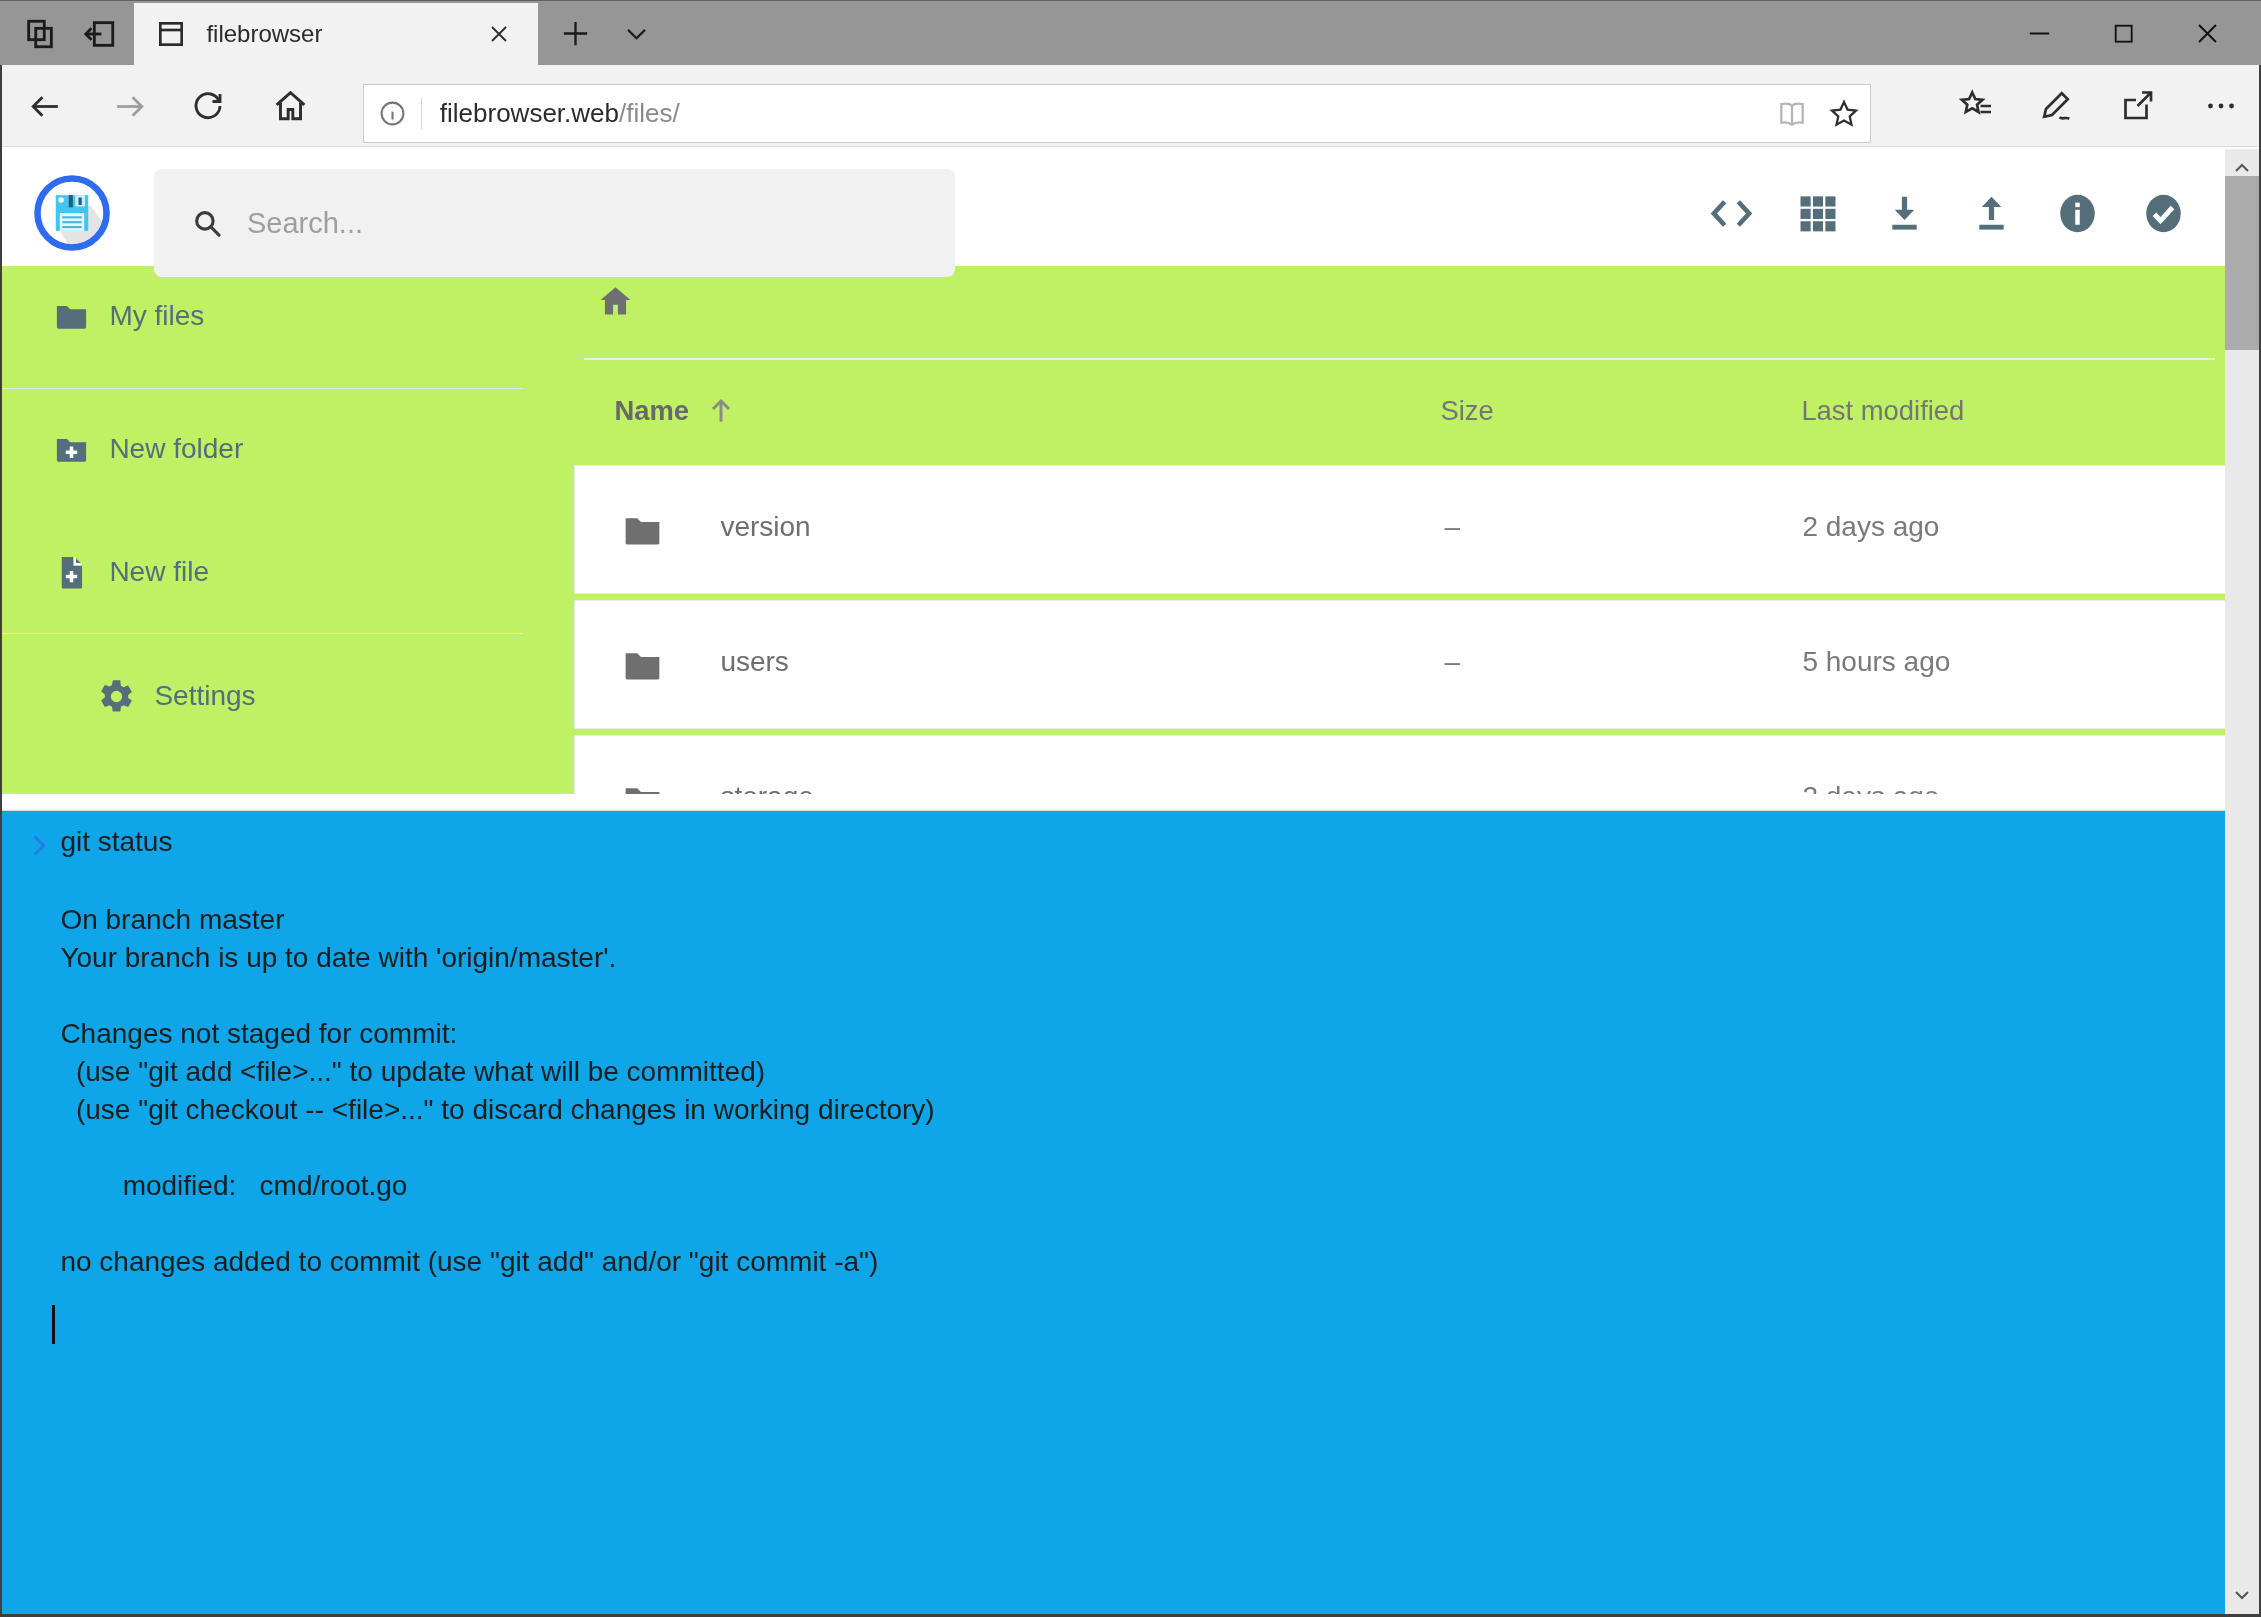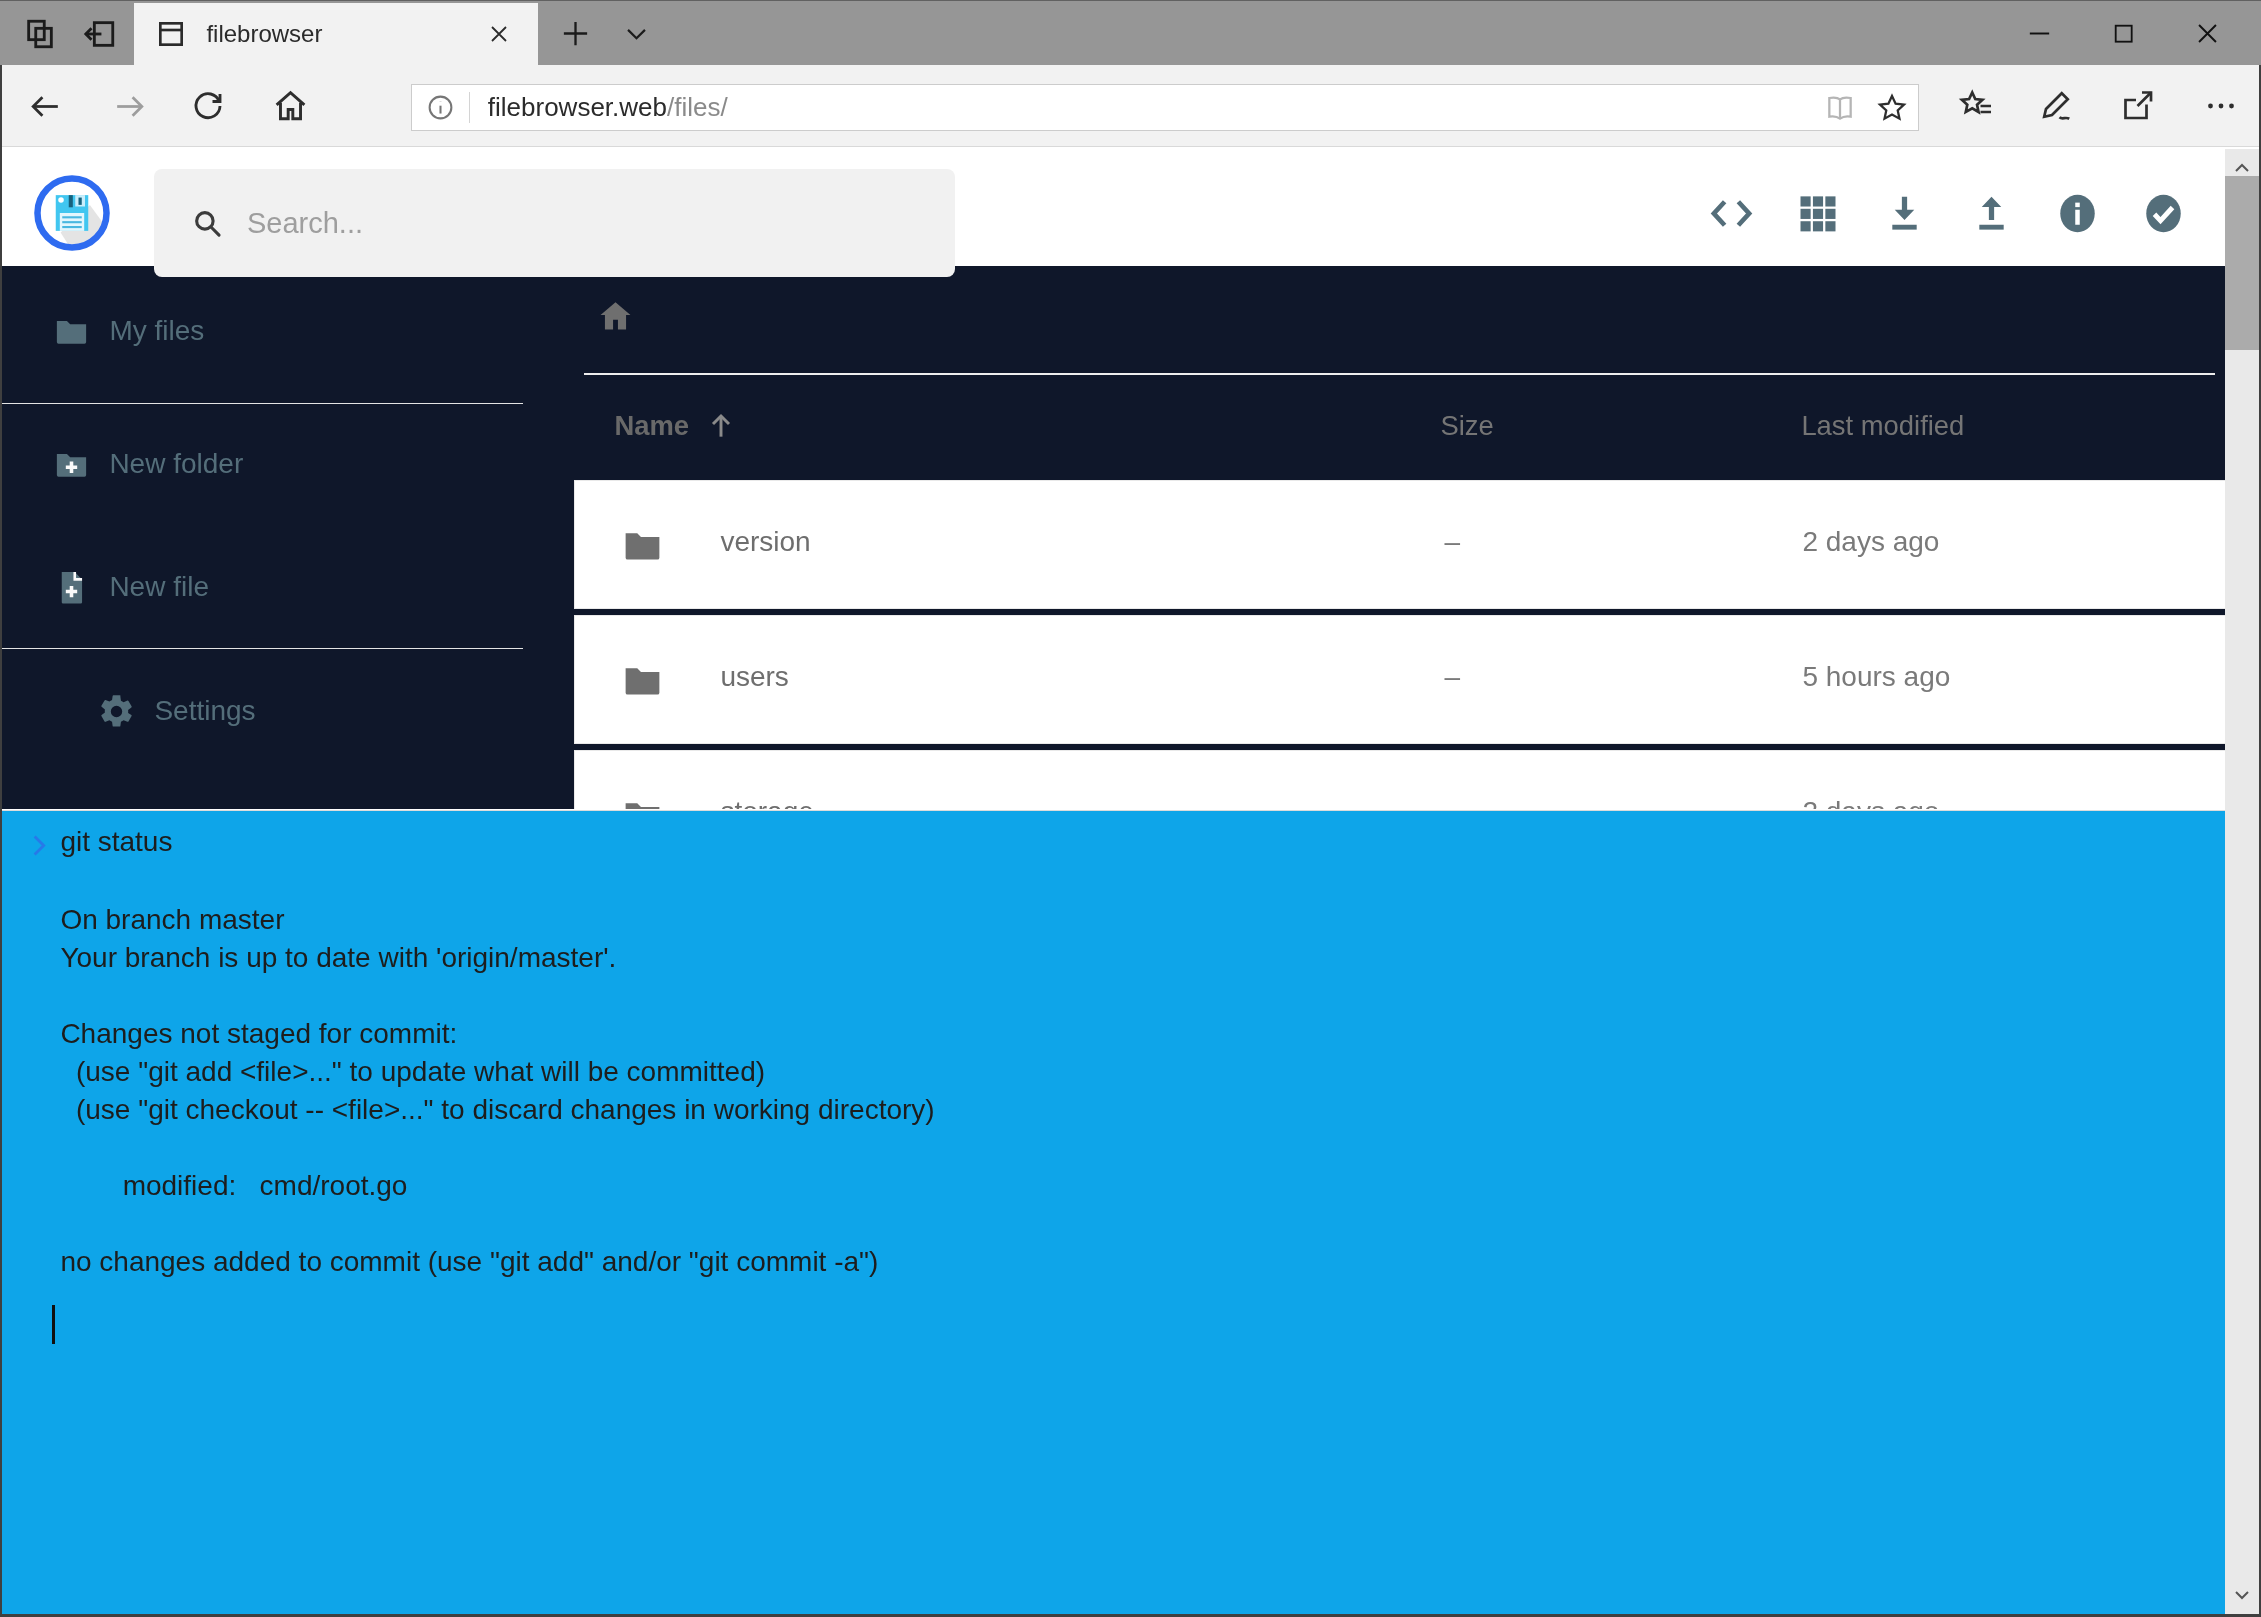--- a/index.html
+++ b/index.html
@@ -18,39 +18,39 @@
   .tab { position:absolute; left:134px; top:1.6px; width:404px; height:63px; background:#f2f2f2; display:flex; align-items:center; padding:0 21px; gap:19.4px; }
   .tab-title { font-size:24px; color:#2b2b2b; flex:1; white-space:nowrap; overflow:hidden; }
   .tab-close { width:36px; height:36px; display:flex; align-items:center; justify-content:center; color:#2b2b2b; }
 
   .win-controls { position:absolute; right:11.3px; top:0; height:65px; display:flex; }
   .win-btn { width:84px; height:65px; display:flex; align-items:center; justify-content:center; color:#111; }
 
   
   .navbar { position:absolute; left:0; top:65px; width:100%; height:82px; background:#f2f2f2; border-bottom:1.6px solid #d9d9d9; z-index:20; }
   .nav-btn { position:absolute; top:17px; width:48px; height:48px; display:flex; align-items:center; justify-content:center; color:#2e2e2e; }
-  .addr { position:absolute; left:363px; top:19.4px; width:1508px; height:47px; background:#fff; border:0.8px solid #cccccc; display:flex; align-items:center;margin-left:48px; }
+  .addr { position:absolute; left:363px; top:19.4px; width:1508px; height:59px; background:#fff; border:0.8px solid #cccccc; display:flex; align-items:center; }
   .addr-info { width:57px; display:flex; align-items:center; justify-content:center; color:#767676; }
   .addr-sep { width:0.8px; height:31px; background:#d4d4d4; }
   .addr-url { font-size:26px; margin-left:18px; white-space:nowrap; flex:1; }
   .addr-host { color:#2b2b2b; }
   .addr-path { color:#8a8a8a; }
   .addr-icon { width:52px; display:flex; align-items:center; justify-content:center; }
 
   
   .appheader { position:absolute; left:2.4px; top:147px; right:2.4px; height:119px; background:#fff; z-index:5; }
   .logo { position:absolute; left:31px; top:27px; width:78px; height:78px; }
   .searchbox { position:absolute; left:152px; top:22px; width:801px; height:108px; background:#f1f1f1; border-radius:8px; display:flex; align-items:center; }
   .searchbox .mag { margin-left:36px; color:#3c3c3c; display:flex; }
   .searchbox input { border:none; outline:none; background:transparent; font-size:29px; margin-left:22.6px; flex:1; color:#444; font-family:"Liberation Sans",sans-serif; }
   .searchbox input::placeholder { color:#9e9e9e; }
   .hdr-icon { position:absolute; top:40px; width:52px; height:52px; color:#546e7a; display:flex; align-items:center; justify-content:center; }
 
   
-  .content { position:absolute; left:2.4px; top:266px; right:2.4px; height:543px; background:#0f172a; overflow:hidden; z-index:4;padding-left:42px; }
+  .content { position:absolute; left:2.4px; top:251px; right:2.4px; height:543px; background:#bef264; overflow:hidden; z-index:4;padding-left:42px; }
 
   .sidebar { position:absolute; left:0; top:0; width:521px; height:100%; }
   .side-item { position:absolute; left:0; width:521px; height:74px; display:flex; align-items:center; color:#546e7a; cursor:default; }
   .side-item .ic { position:absolute; left:50px; width:39px; height:39px; display:flex; }
   .side-item .lb { position:absolute; left:107px; font-size:28px; }
   .side-div { position:absolute; left:0; width:521px; height:0.8px; background:#e4e4e4; }
 
   .main { position:absolute; left:521px; top:0; right:0; height:100%; }
   .bc-home { position:absolute; left:73px; top:31px; width:39px; height:39px; color:#6f6f6f; }
   .main-div { position:absolute; left:61px; width:1631px; height:1.6px; background:#ededed; top:107px; }

